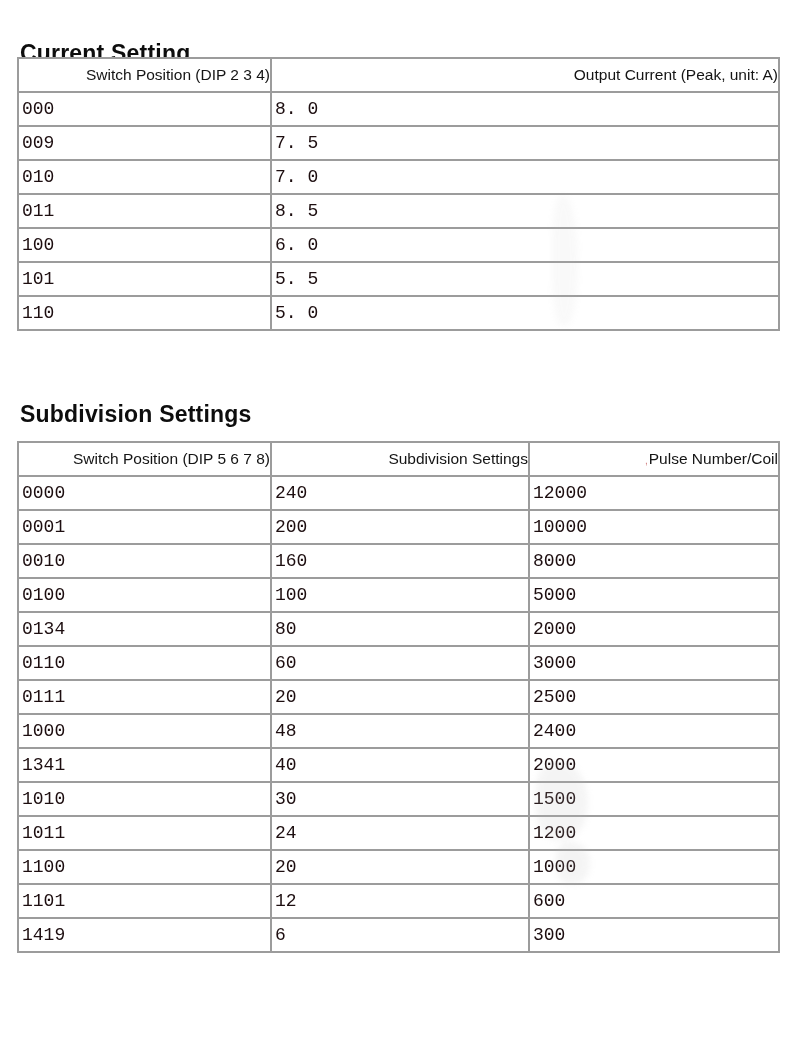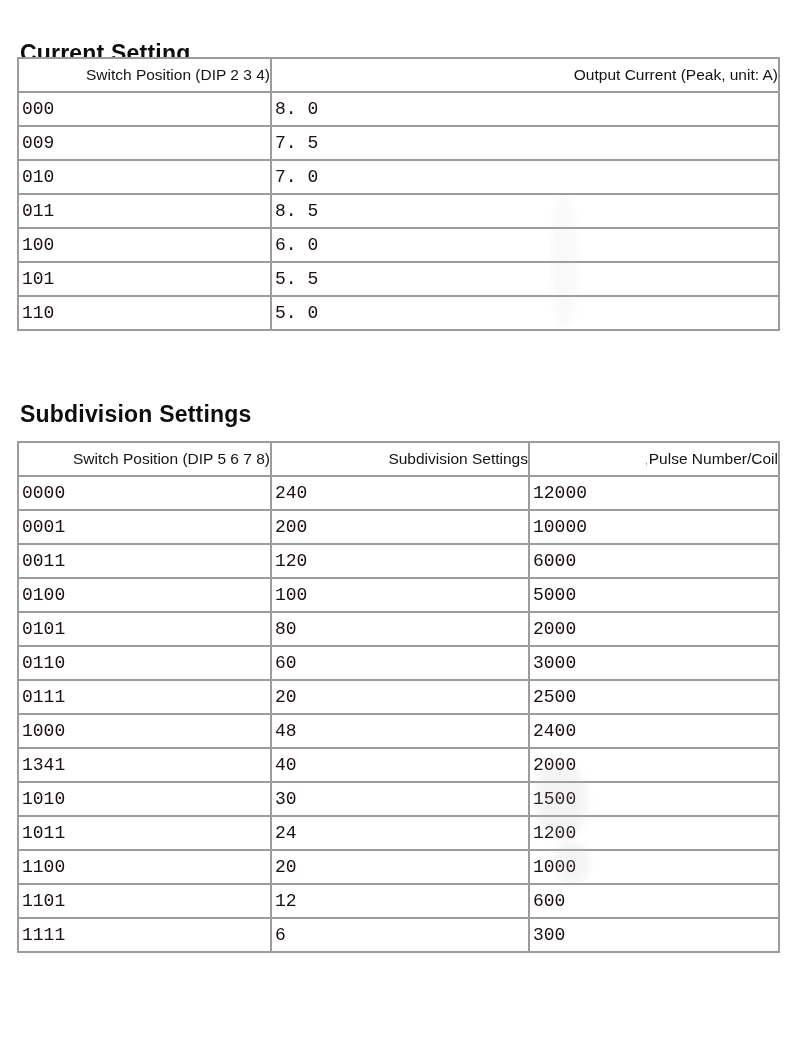--- a/index.html
+++ b/index.html
@@ -149,31 +149,31 @@
           <td>0000</td>
           <td>240</td>
           <td>12000</td>
         </tr>
         <tr>
           <td>0001</td>
           <td>200</td>
           <td>10000</td>
         </tr>
         <tr>
-          <td>0011</td>
-          <td>120</td>
-          <td>6000</td>
+          <td>0010</td>
+          <td>160</td>
+          <td>8000</td>
         </tr>
         <tr>
           <td>0100</td>
           <td>100</td>
           <td>5000</td>
         </tr>
         <tr>
-          <td>0101</td>
+          <td>0134</td>
           <td>80</td>
           <td>2000</td>
         </tr>
         <tr>
           <td>0110</td>
           <td>60</td>
           <td>3000</td>
         </tr>
         <tr>
           <td>0111</td>
@@ -204,21 +204,21 @@
           <td>1100</td>
           <td>20</td>
           <td>1000</td>
         </tr>
         <tr>
           <td>1101</td>
           <td>12</td>
           <td>600</td>
         </tr>
         <tr>
-          <td>1111</td>
+          <td>1419</td>
           <td>6</td>
           <td>300</td>
         </tr>
       </tbody>
     </table>
 
   <div class="watermark" id="wm1"></div>
   <div class="watermark" id="wm2"></div>
   <div class="watermark" id="wm3"></div>
 

